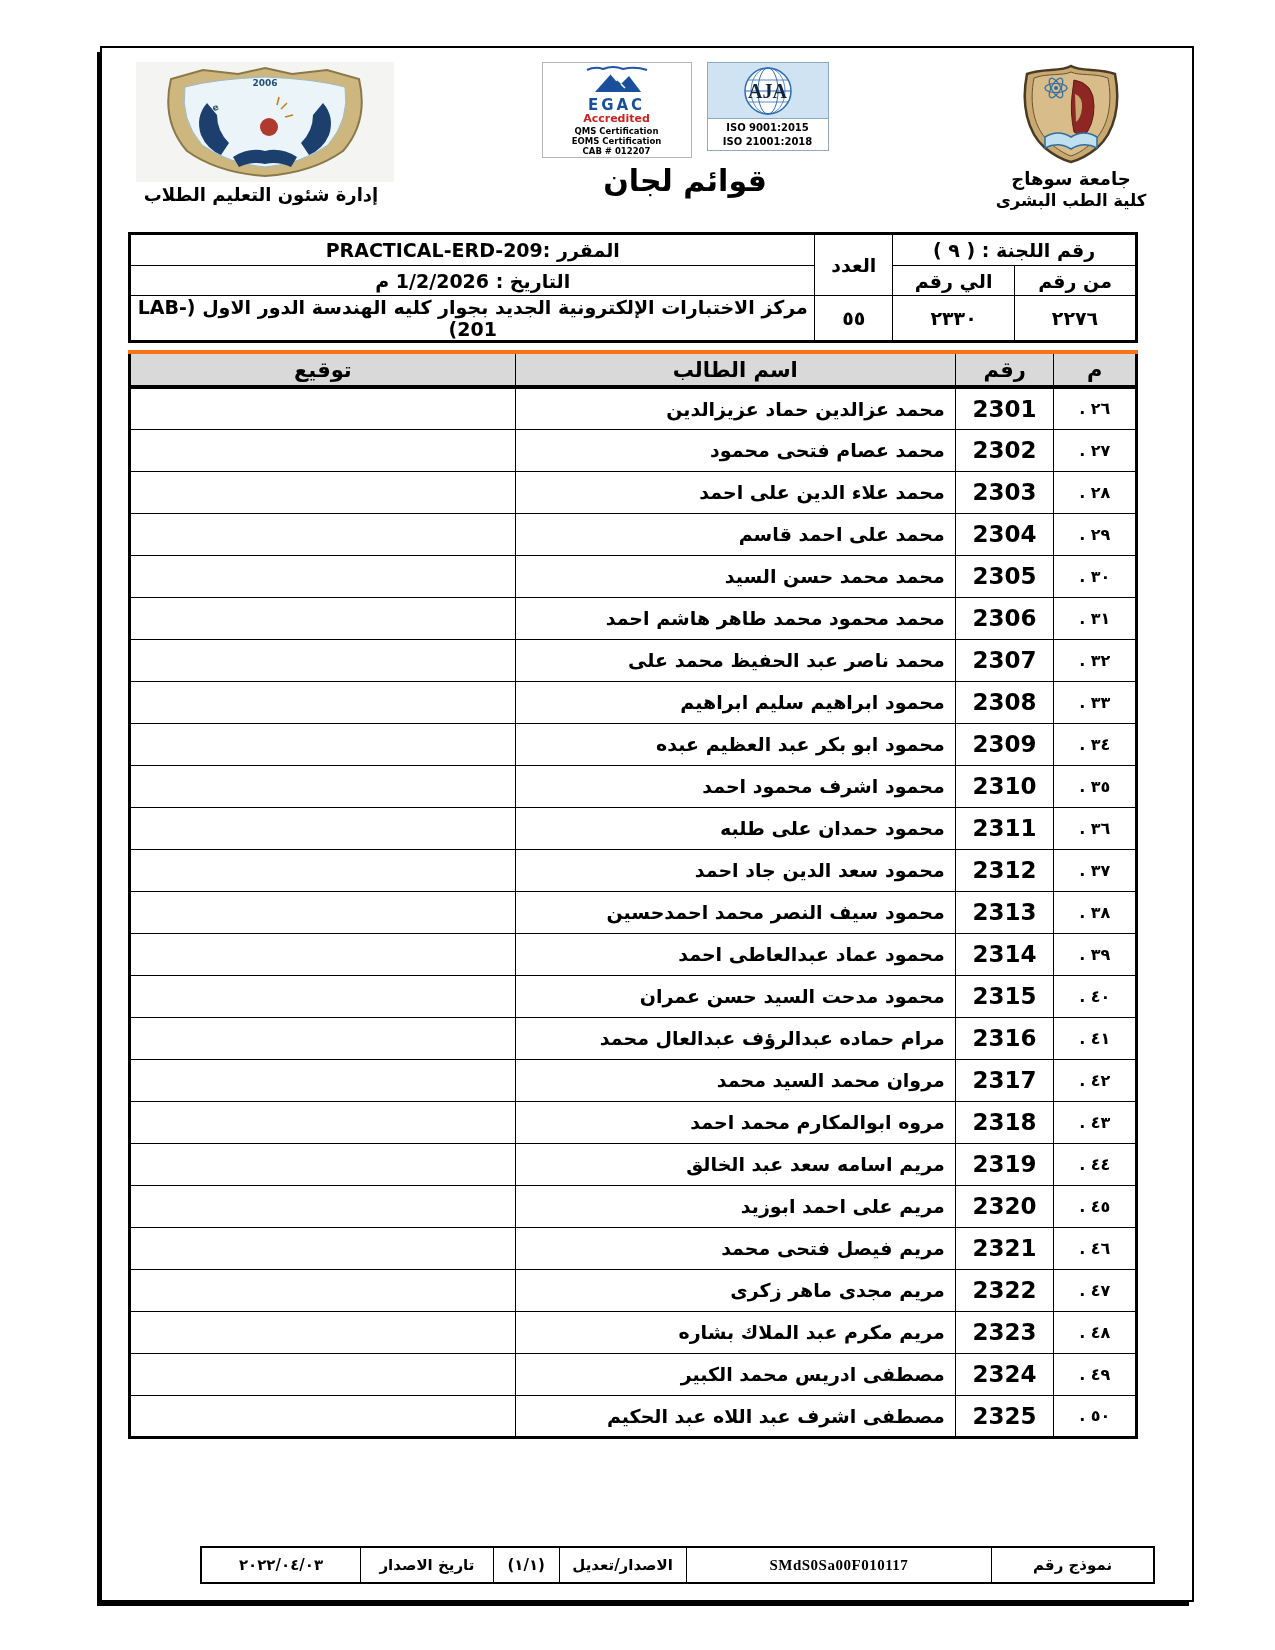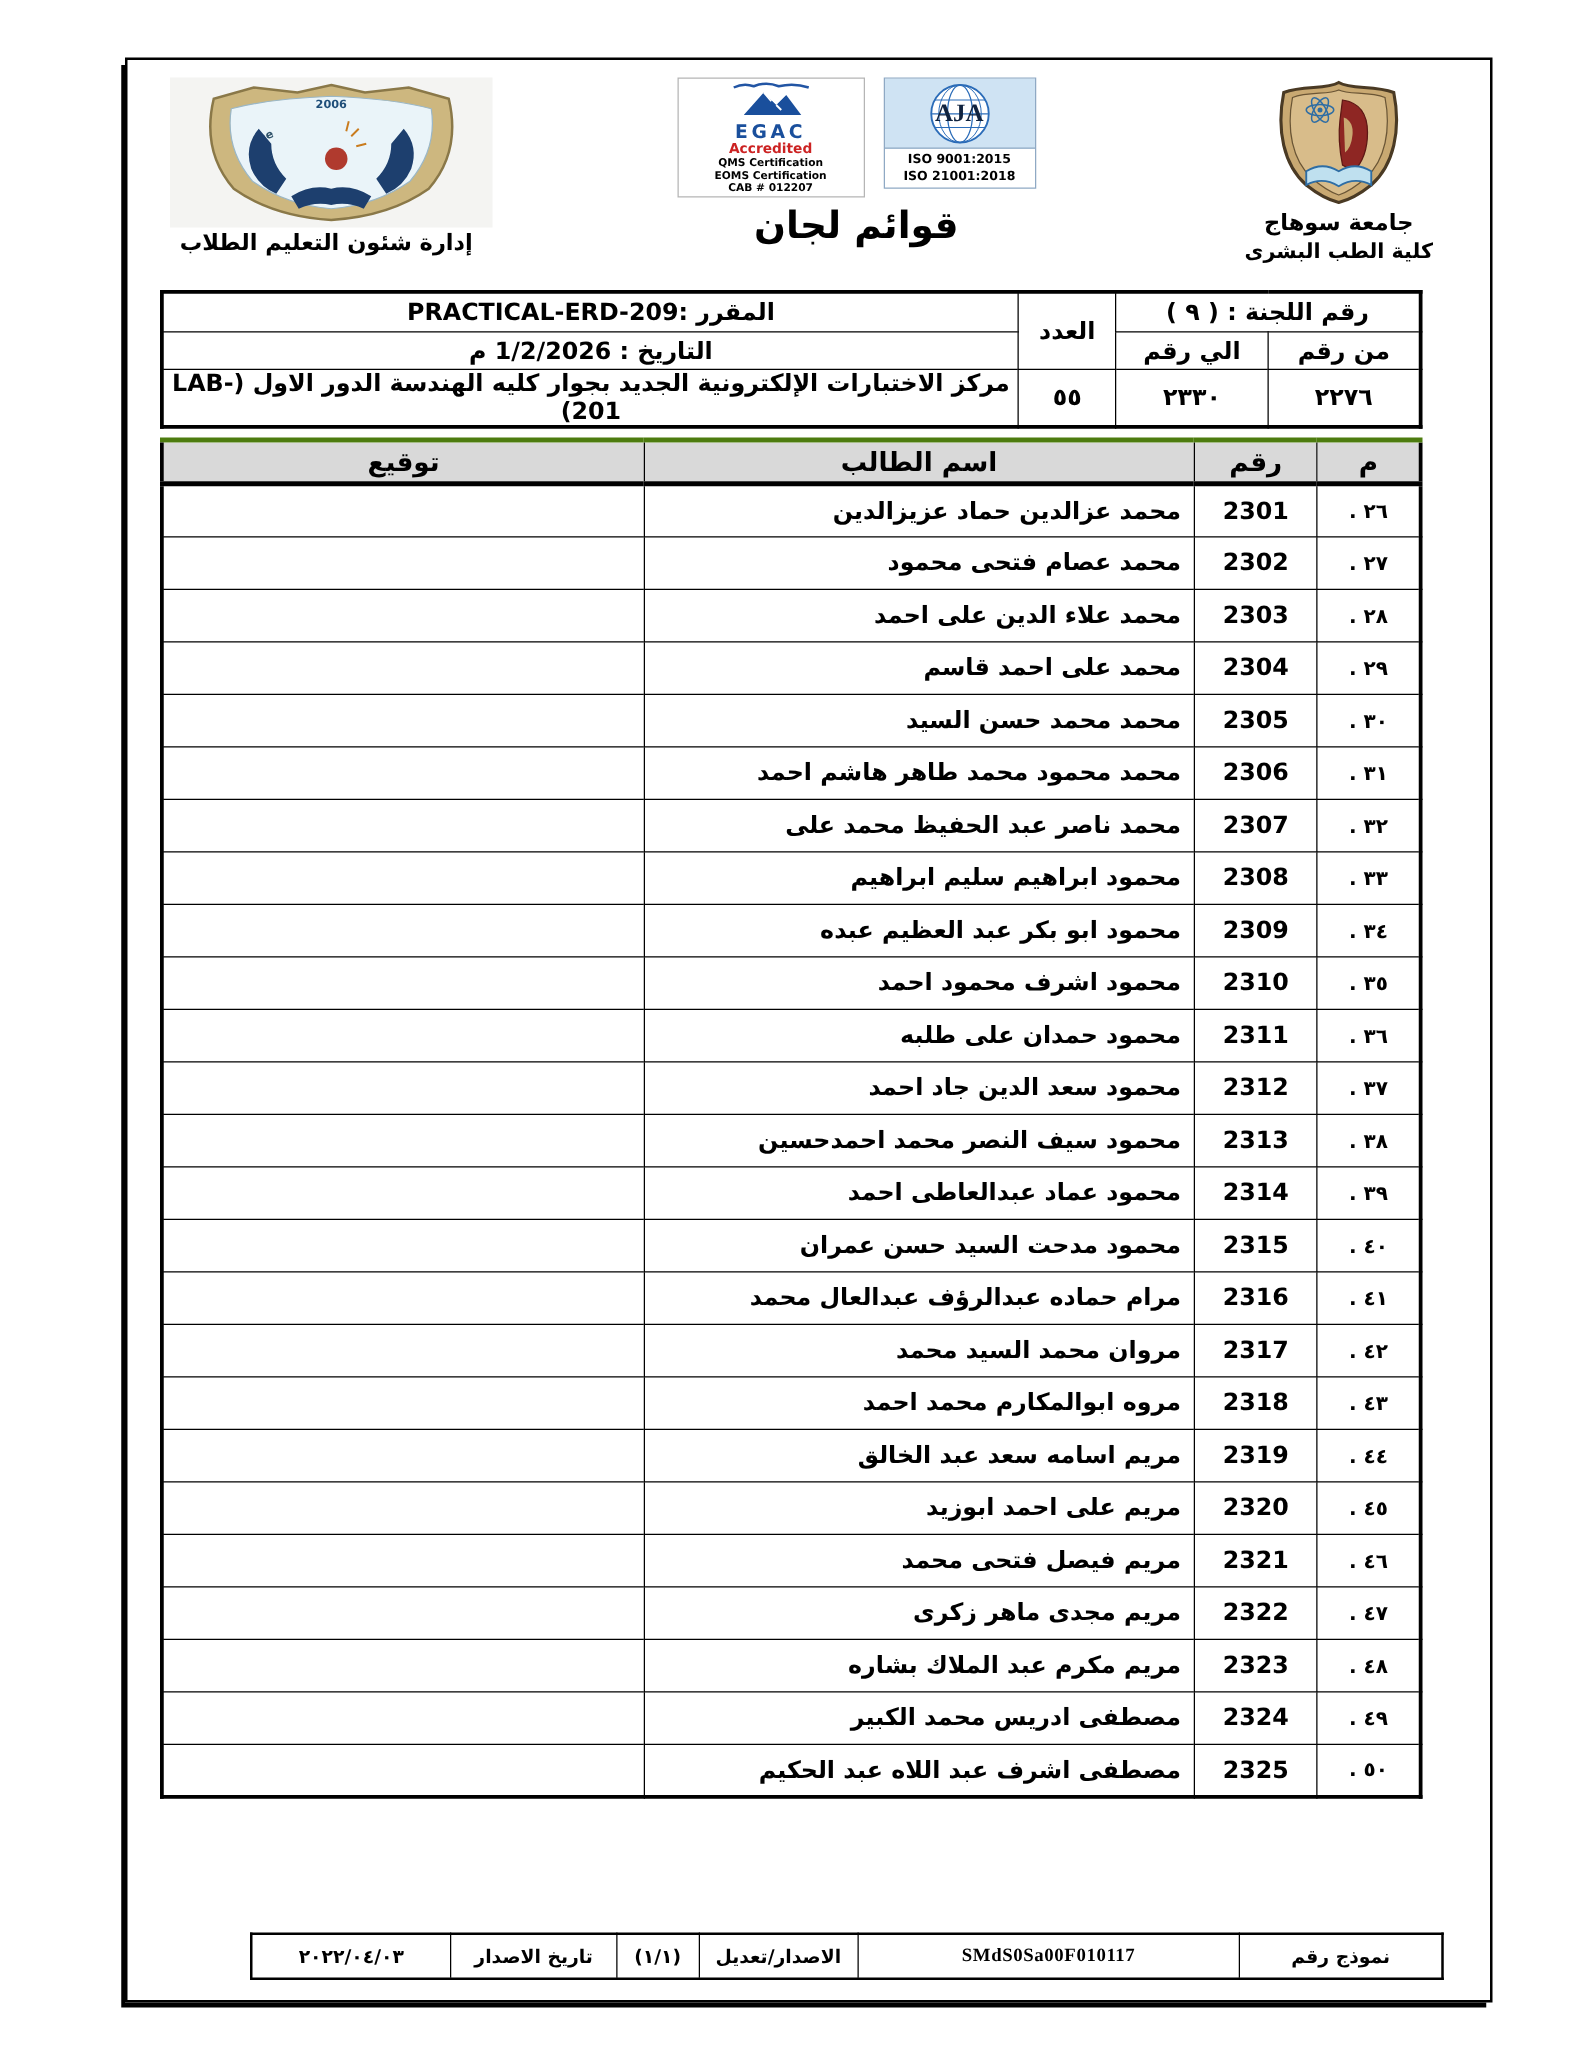--- a/index.html
+++ b/index.html
@@ -45,28 +45,28 @@
   .info-table .r2 td { height:30px; }
   .info-table .r3 td { height:32px; }
   .c-from { width:12.2%;text-align:center; }
   .c-to { width:12%; }
   .c-count { width:7.7%; }
   .c-course { width:68%; }
   .loc { font-size:14.5px; }
   .numv { font-size:21px; letter-spacing:1px; }
   .main-table { border:3px solid #000; margin-top:7px; }
   .main-table thead td { background:#d9d9d9; height:35px; font-size:21px;
-                         border-top:4px solid #4d7c0f; border-bottom:4px solid #000; }
+                         border-top:4px solid #f97316; border-bottom:4px solid #000; }
   .main-table tbody td { height:42px; }
   .col-serial { width:8.2%; }
   .col-num { width:9.8%; }
   .col-name { width:43.7%; }
   .col-sig { width:38.3%; }
   .cell-serial { font-size:16px; direction:rtl; }
-  .cell-num { font-size:19px; }
+  .cell-num { font-size:23px; }
   .cell-name { text-align:right; padding-right:10px; font-size:19px; }
   
   .footer-table { position:absolute; bottom:16px; right:37px; width:955px;
                   border:2px solid #000; direction:rtl; border-collapse:collapse; table-layout:fixed; }
   .footer-table td { height:36px; font-size:15px; }
   .f-formlabel { width:17%; }
   .f-formval { width:32%; font-family:"Liberation Serif", serif; font-size:18px; letter-spacing:.5px; }
   .f-verlabel { width:13.3%; }
   .f-verval { width:6.9%; }
   .f-datelabel { width:13.9%; }

